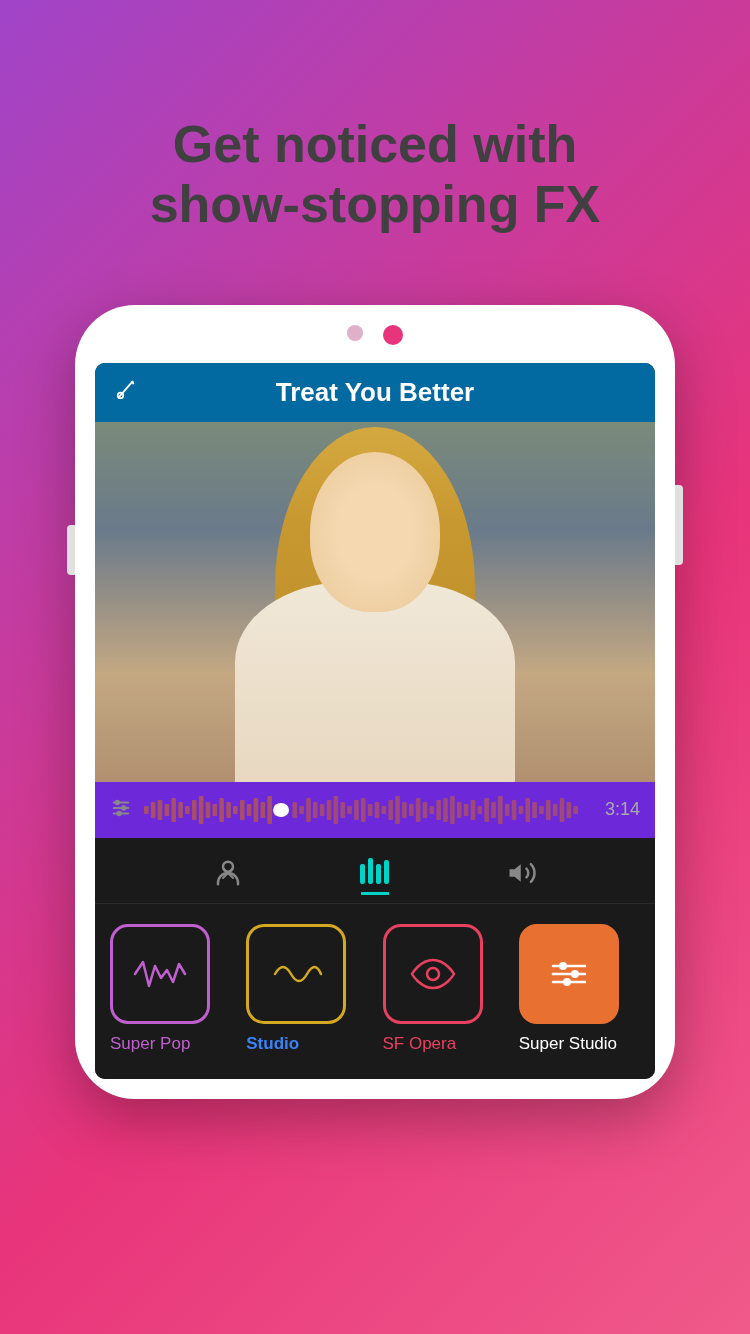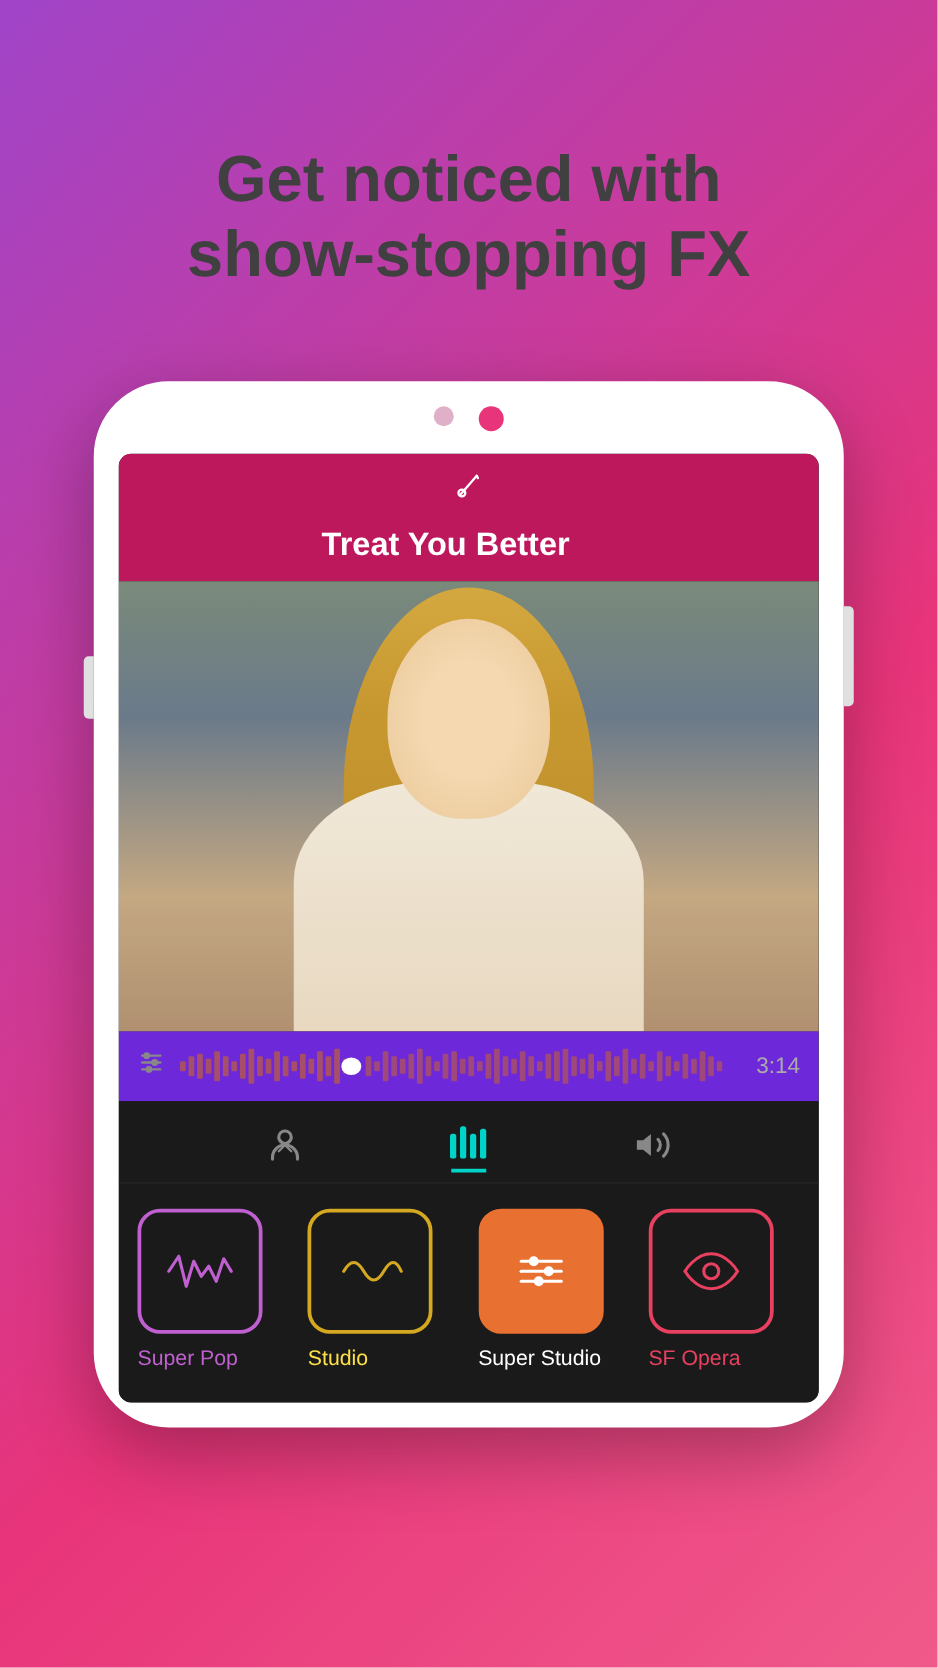--- a/index.html
+++ b/index.html
@@ -74,26 +74,25 @@
       border-radius: 0 4px 4px 0;
     }
 
     .app-screen {
       background: #1a1a1a;
       border-radius: 10px;
       overflow: hidden;
     }
 
     .app-titlebar {
-      background: #be185d;
+      background: #0369a1;
       display: flex;
       align-items: center;
       padding: 14px 20px;
       gap: 15px;
-      flex-direction: column;
     }
 
     .mic-icon {
       color: white;
       font-size: 22px;
     }
 
     .app-title {
       color: white;
       font-size: 26px;
@@ -237,21 +236,21 @@
       border-color: #e84060;
       background: transparent;
     }
 
     .fx-label {
       font-size: 17px;
       text-align: center;
     }
 
     .fx-label.purple { color: #c060d0; }
-    .fx-label.yellow { color: #fde047; }
+    .fx-label.yellow { color: #3b82f6; font-weight: bold; }
     .fx-label.white  { color: white; }
     .fx-label.pink   { color: #e84060; }
 
     .control-center-wrap {
       display: flex;
       flex-direction: column;
       align-items: center;
     }
   </style>
 </head>
@@ -426,39 +425,39 @@
       <div class="fx-item">
         <div class="fx-box yellow-border">
           <svg width="54" height="36" viewBox="0 0 54 36" fill="none" stroke="#d4a820" stroke-width="2.5" stroke-linecap="round">
             <path d="M6,18 Q14,4 22,18 Q30,32 38,18 Q46,4 52,18"></path>
           </svg>
         </div>
         <span class="fx-label yellow">Studio</span>
       </div>
 
       <div class="fx-item">
+        <div class="fx-box pink-border">
+          <svg width="54" height="36" viewBox="0 0 54 36" fill="none" stroke="#e84060" stroke-width="2.5" stroke-linecap="round">
+            <path d="M27,4 C14,4 6,18 6,18 C6,18 14,32 27,32 C40,32 48,18 48,18 C48,18 40,4 27,4 Z"></path>
+            <circle cx="27" cy="18" r="6" stroke="#e84060"></circle>
+          </svg>
+        </div>
+        <span class="fx-label pink">SF Opera</span>
+      </div>
+
+      <div class="fx-item">
         <div class="fx-box orange-fill">
           <svg width="44" height="36" viewBox="0 0 44 36" fill="none" stroke="white" stroke-width="2.5" stroke-linecap="round">
             <line x1="6" y1="18" x2="6" y2="18"></line>
             <line x1="6" y1="10" x2="38" y2="10"></line>
             <line x1="6" y1="18" x2="38" y2="18"></line>
             <line x1="6" y1="26" x2="38" y2="26"></line>
             <circle cx="16" cy="10" r="4" fill="white" stroke="none"></circle>
             <circle cx="28" cy="18" r="4" fill="white" stroke="none"></circle>
             <circle cx="20" cy="26" r="4" fill="white" stroke="none"></circle>
           </svg>
         </div>
         <span class="fx-label white">Super Studio</span>
       </div>
 
-      <div class="fx-item">
-        <div class="fx-box pink-border">
-          <svg width="54" height="36" viewBox="0 0 54 36" fill="none" stroke="#e84060" stroke-width="2.5" stroke-linecap="round">
-            <path d="M27,4 C14,4 6,18 6,18 C6,18 14,32 27,32 C40,32 48,18 48,18 C48,18 40,4 27,4 Z"></path>
-            <circle cx="27" cy="18" r="6" stroke="#e84060"></circle>
-          </svg>
-        </div>
-        <span class="fx-label pink">SF Opera</span>
-      </div>
-
     </div>
   </div>
 </div>
 
 </body></html>

